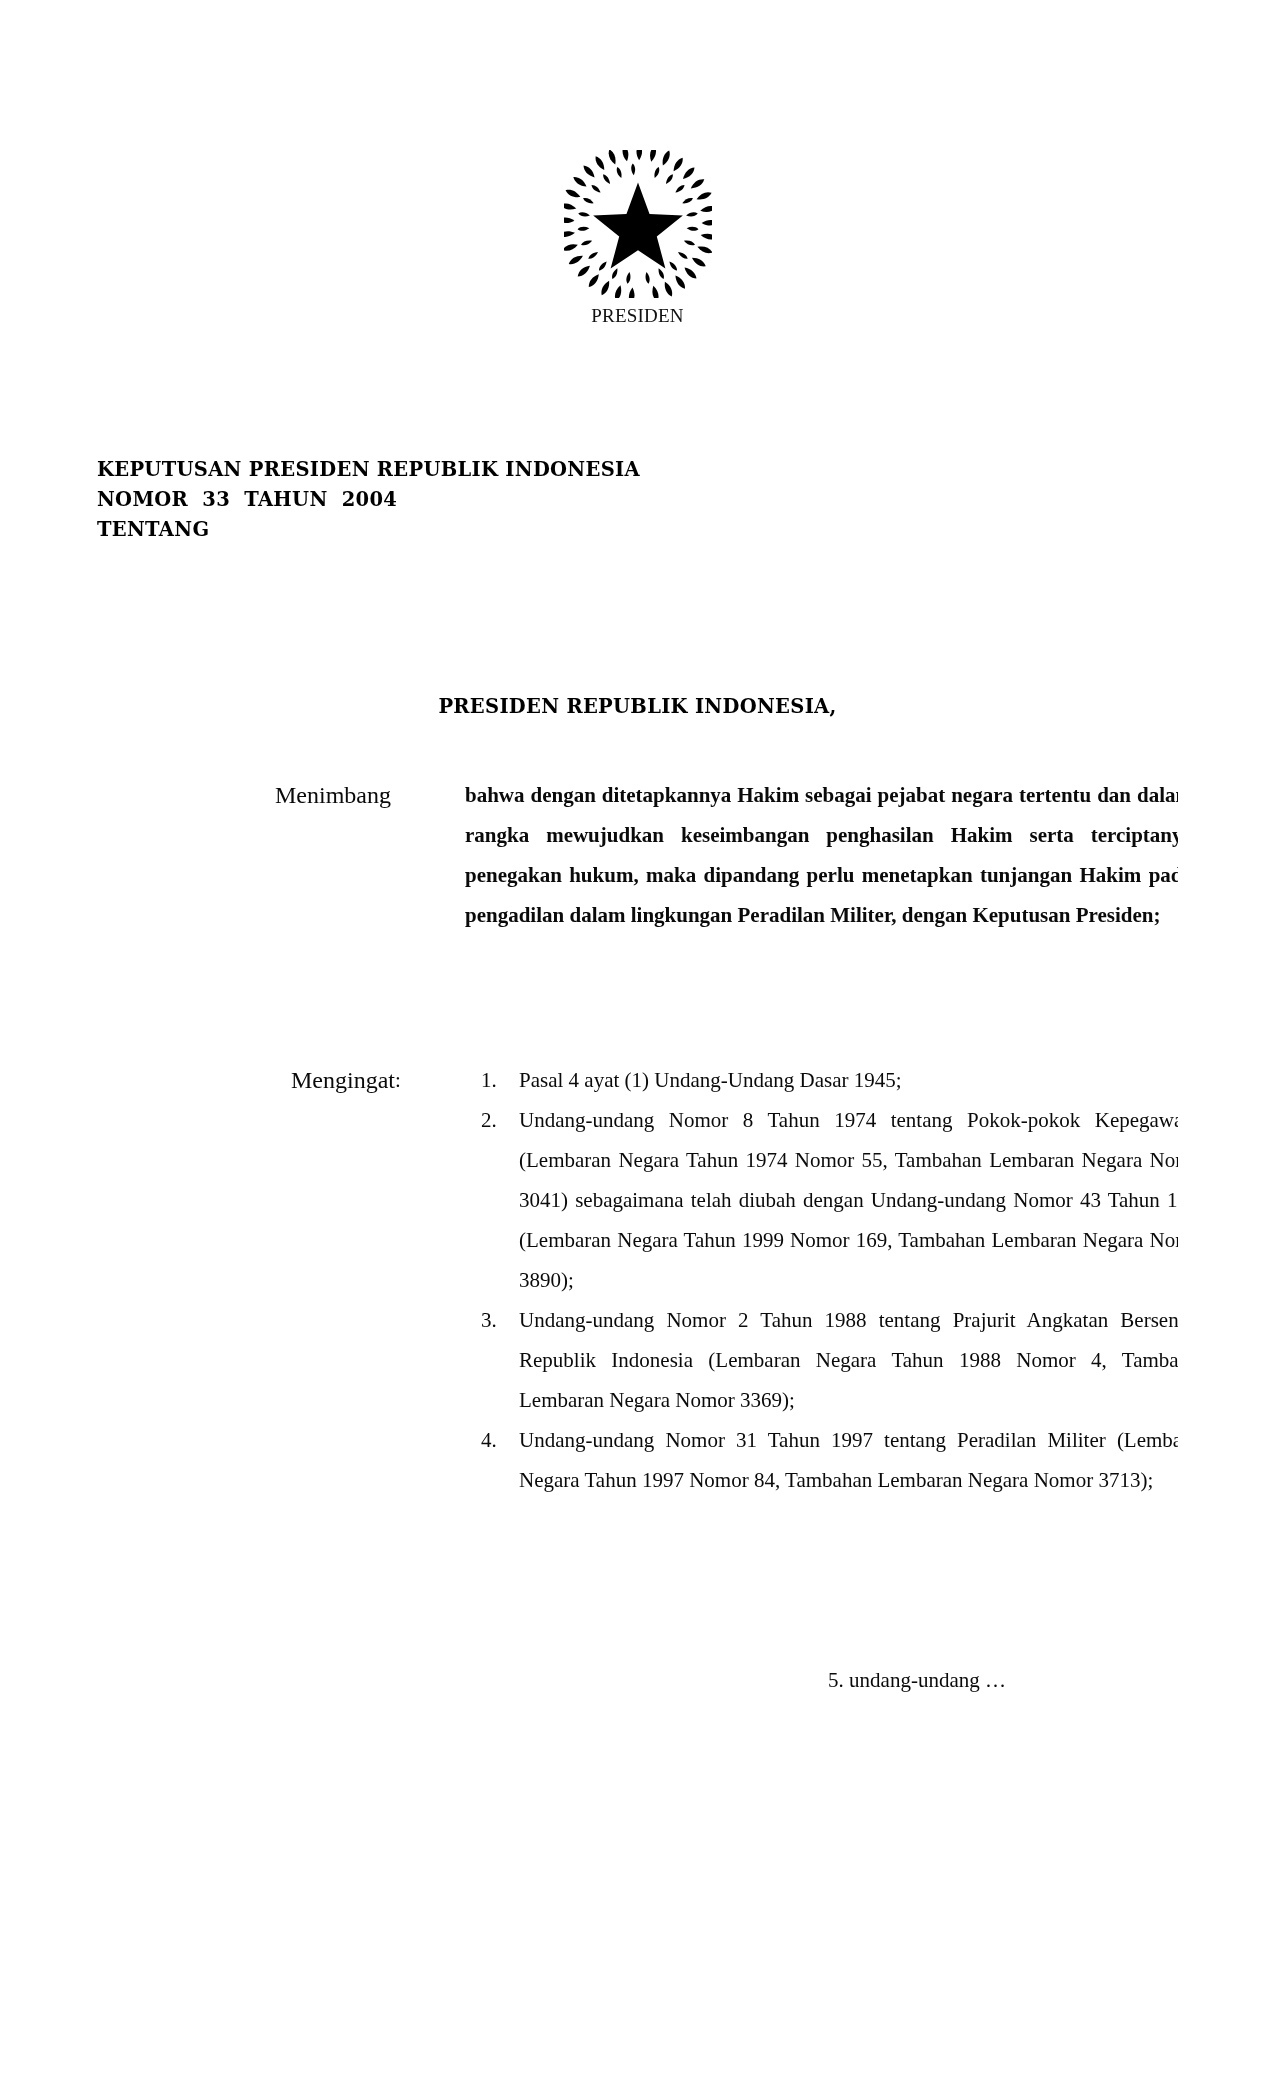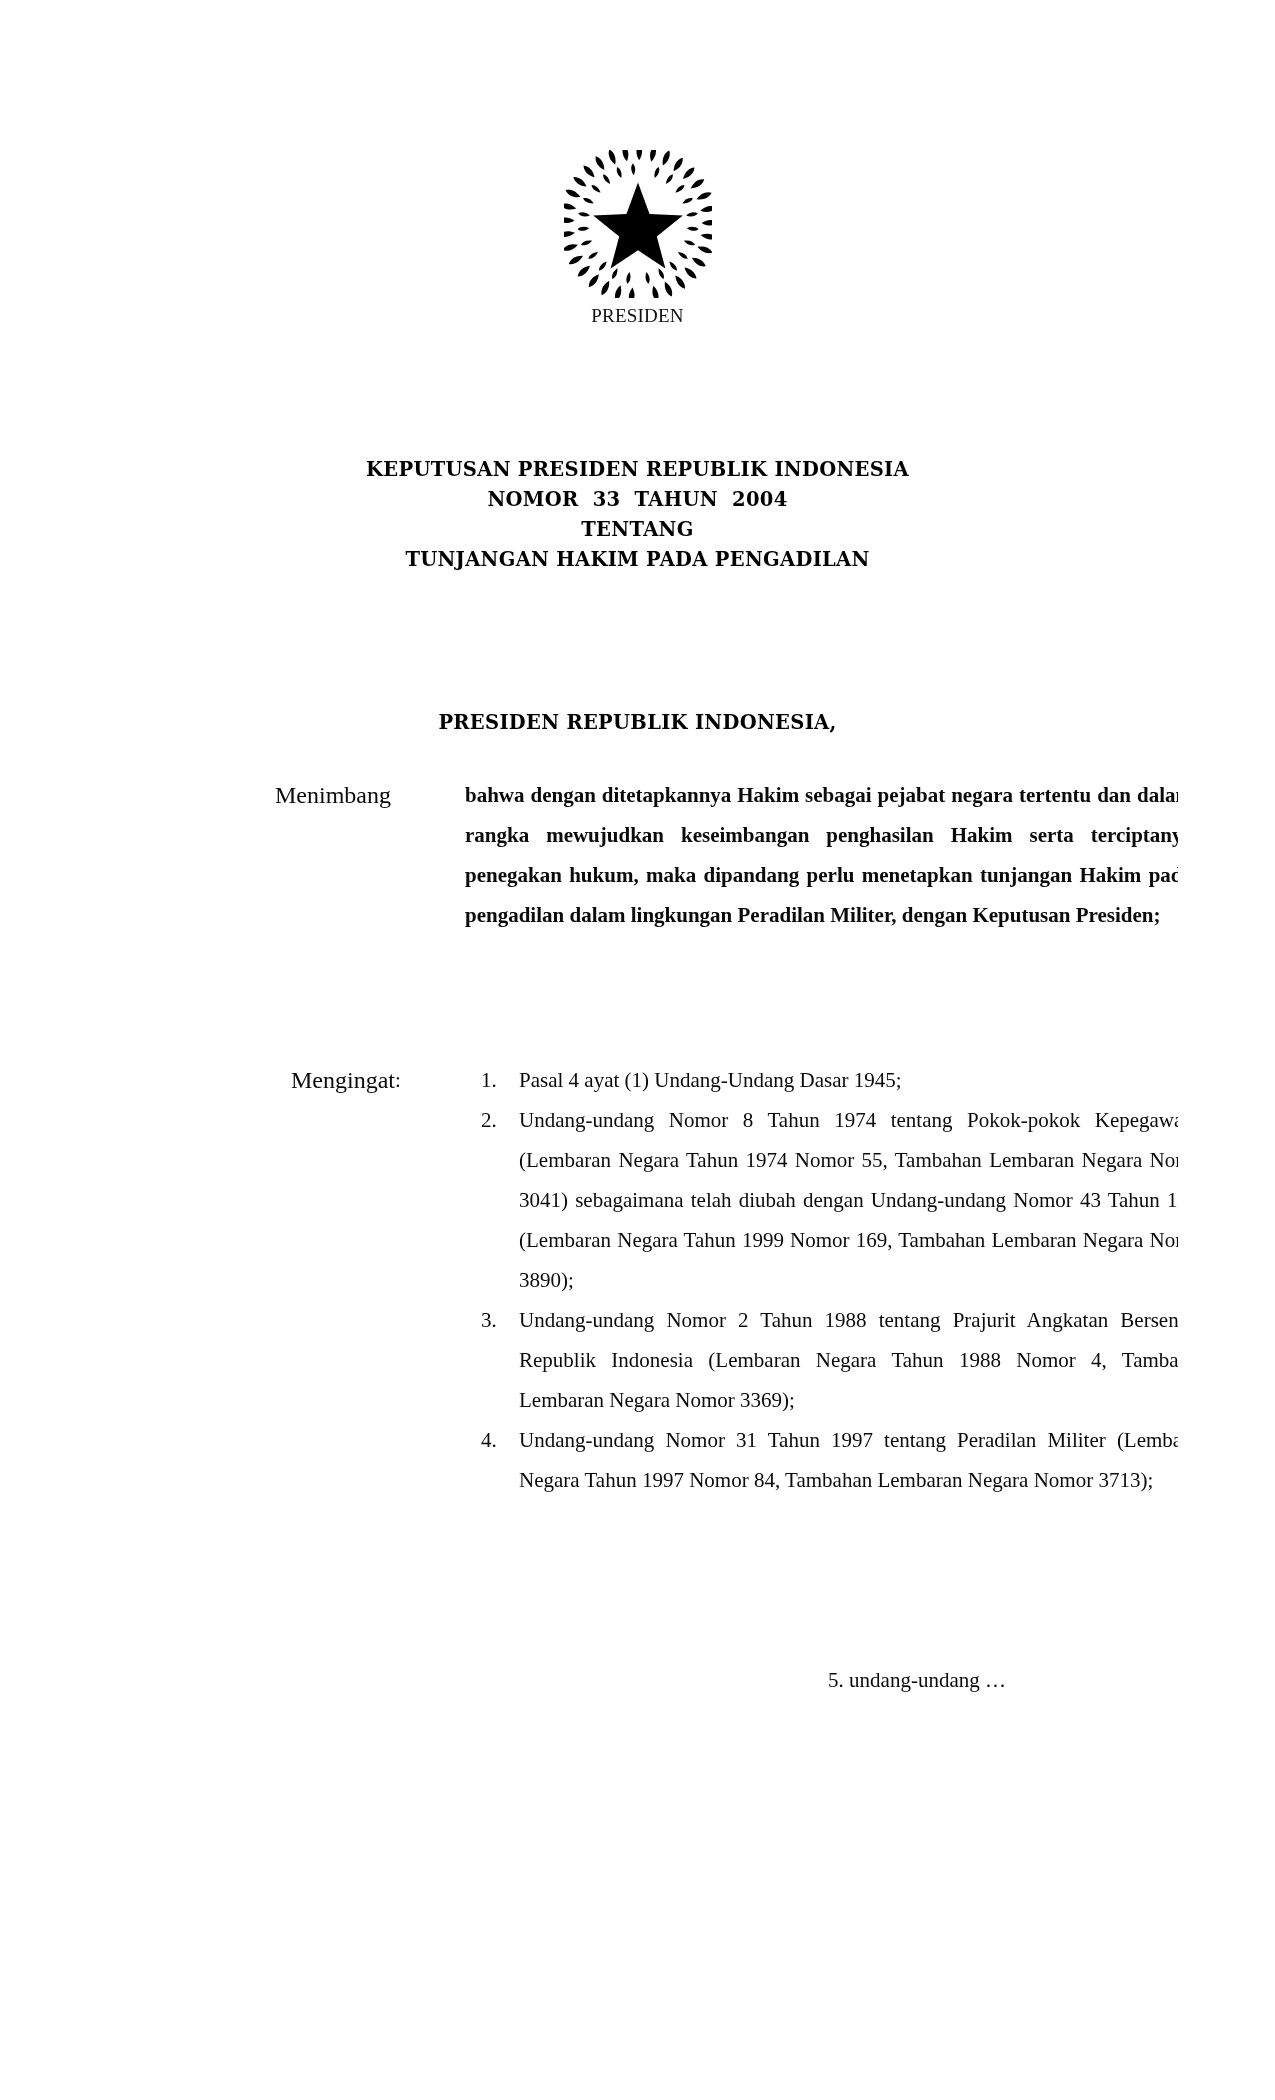--- a/index.html
+++ b/index.html
@@ -40,21 +40,20 @@
     letter-spacing: 0.2px;
     color: #111111;
   }
 
   
   .title-block {
     position: absolute;
     top: 455px;
     left: 0;
     right: 0;
-    text-align: center;
   }
   .title-line {
     font-family: "DejaVu Serif", "Liberation Serif", serif;
     font-weight: bold;
     font-size: 19.5px;
     line-height: 30px;
     letter-spacing: 0.3px;
     color: #000000;
     white-space: pre;
   }
@@ -62,21 +61,20 @@
     position: absolute;
     top: 695px;
     left: 0;
     right: 0;
     text-align: center;
     font-family: "DejaVu Serif", "Liberation Serif", serif;
     font-weight: bold;
     font-size: 19.5px;
     letter-spacing: 0.3px;
     color: #000000;
-    margin-top: 16px;
   }
 
   
   .clause {
     position: absolute;
     left: 178px;
     width: 918px;
   }
   .clause-label {
     position: absolute;
@@ -332,21 +330,20 @@
     </svg>
     <div class="emblem-caption">
       <div>PRESIDEN</div>
     </div>
   </div>
 
   <div class="title-block">
     <div class="title-line">KEPUTUSAN PRESIDEN REPUBLIK INDONESIA</div>
     <div class="title-line">NOMOR  33  TAHUN  2004</div>
     <div class="title-line">TENTANG</div>
-    <div class="title-line">TUNJANGAN HAKIM PADA PENGADILAN</div>
   </div>
 
   <div class="subtitle-line">PRESIDEN REPUBLIK INDONESIA,</div>
 
   <div class="clause" style="top: 775px;">
     <div class="clause-label">Menimbang</div>
     <div class="clause-colon">:</div>
     <div class="clause-body">
       <p class="para last-line-left">bahwa dengan ditetapkannya Hakim sebagai pejabat negara tertentu dan dalam rangka mewujudkan keseimbangan penghasilan Hakim serta terciptanya penegakan hukum, maka dipandang perlu menetapkan tunjangan Hakim pada pengadilan dalam lingkungan Peradilan Militer, dengan Keputusan Presiden;</p>
     </div>

